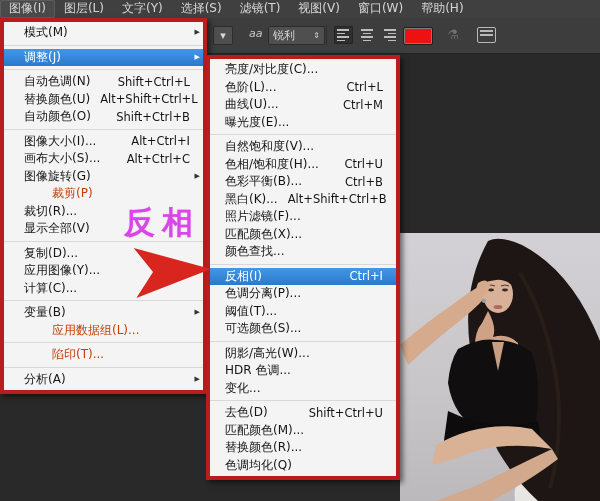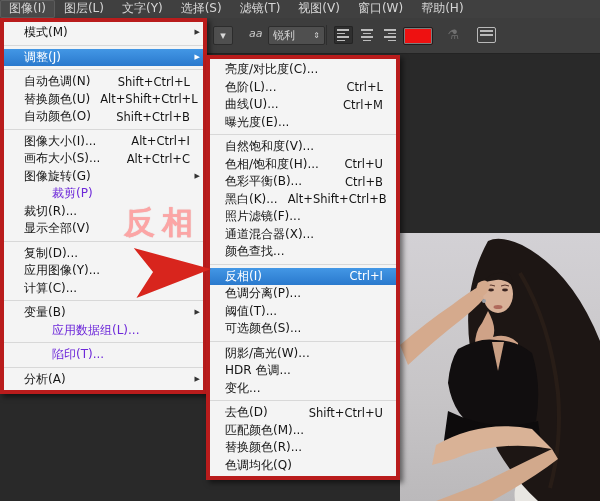--- a/index.html
+++ b/index.html
@@ -50,21 +50,21 @@
   }
   #image-menu{left:0;top:18px;width:207px;}
   #adjust-menu{left:206px;top:55px;width:194px;z-index:11;}
   .mi{height:17.5px;display:flex;align-items:center;padding:0 3px 0 20px;white-space:nowrap;overflow:hidden;cursor:default;}
   #adjust-menu .mi{padding-left:15px;}
   .mi .lab{flex:1;}
   .mi .sc{margin-left:10px;font-size:11.5px;}
   .mi .arr{width:10px;text-align:right;font-size:7px;line-height:17px;color:#333;}
   .mi.hl{background:linear-gradient(#4397e5,#2a79cd);color:#fff;}
   .mi.hl .arr{color:#fff;}
-  .mi.dis{color:#6d28d9;padding-left:48px;}
+  .mi.dis{color:#c2410c;padding-left:48px;}
   .sep{height:1px;background:#d8d8d8;margin:3px 0;}
   
   .anno-text{
     position:absolute;left:124px;top:202px;z-index:20;
     color:#c9382c;font-size:31px;font-weight:bold;letter-spacing:7px;
     text-shadow:0 0 1px rgba(201,56,44,.4);
   }
   .anno-arrow{position:absolute;left:135px;top:242px;z-index:20;transform:rotate(-3deg);}
 </style>
 </head>
@@ -284,21 +284,21 @@
       <div class="mi">
         <span class="lab">黑白(K)...</span>
         <span class="sc">Alt+Shift+Ctrl+B</span>
         <span class="arr"></span>
       </div>
       <div class="mi">
         <span class="lab">照片滤镜(F)...</span>
         <span class="arr"></span>
       </div>
       <div class="mi">
-        <span class="lab">通道混合器(X)...</span>
+        <span class="lab">匹配颜色(X)...</span>
         <span class="arr"></span>
       </div>
       <div class="mi">
         <span class="lab">颜色查找...</span>
         <span class="arr"></span>
       </div>
       <div class="sep"></div>
       <div class="mi hl">
         <span class="lab">反相(I)</span>
         <span class="sc">Ctrl+I</span>
@@ -342,18 +342,18 @@
       <div class="mi">
         <span class="lab">替换颜色(R)...</span>
         <span class="arr"></span>
       </div>
       <div class="mi">
         <span class="lab">色调均化(Q)</span>
         <span class="arr"></span>
       </div>
     </div>
 
-  <div class="anno-text" style="color: #fca5a5;">反相</div>
+  <div class="anno-text" style="color: #d946ef;">反相</div>
   <svg class="anno-arrow" width="76" height="58" viewBox="0 0 76 58">
     <polygon points="0,4 76,29 0,54 18,29" fill="#d8251d"></polygon>
   </svg>
 
 </div>
 
 </body></html>

